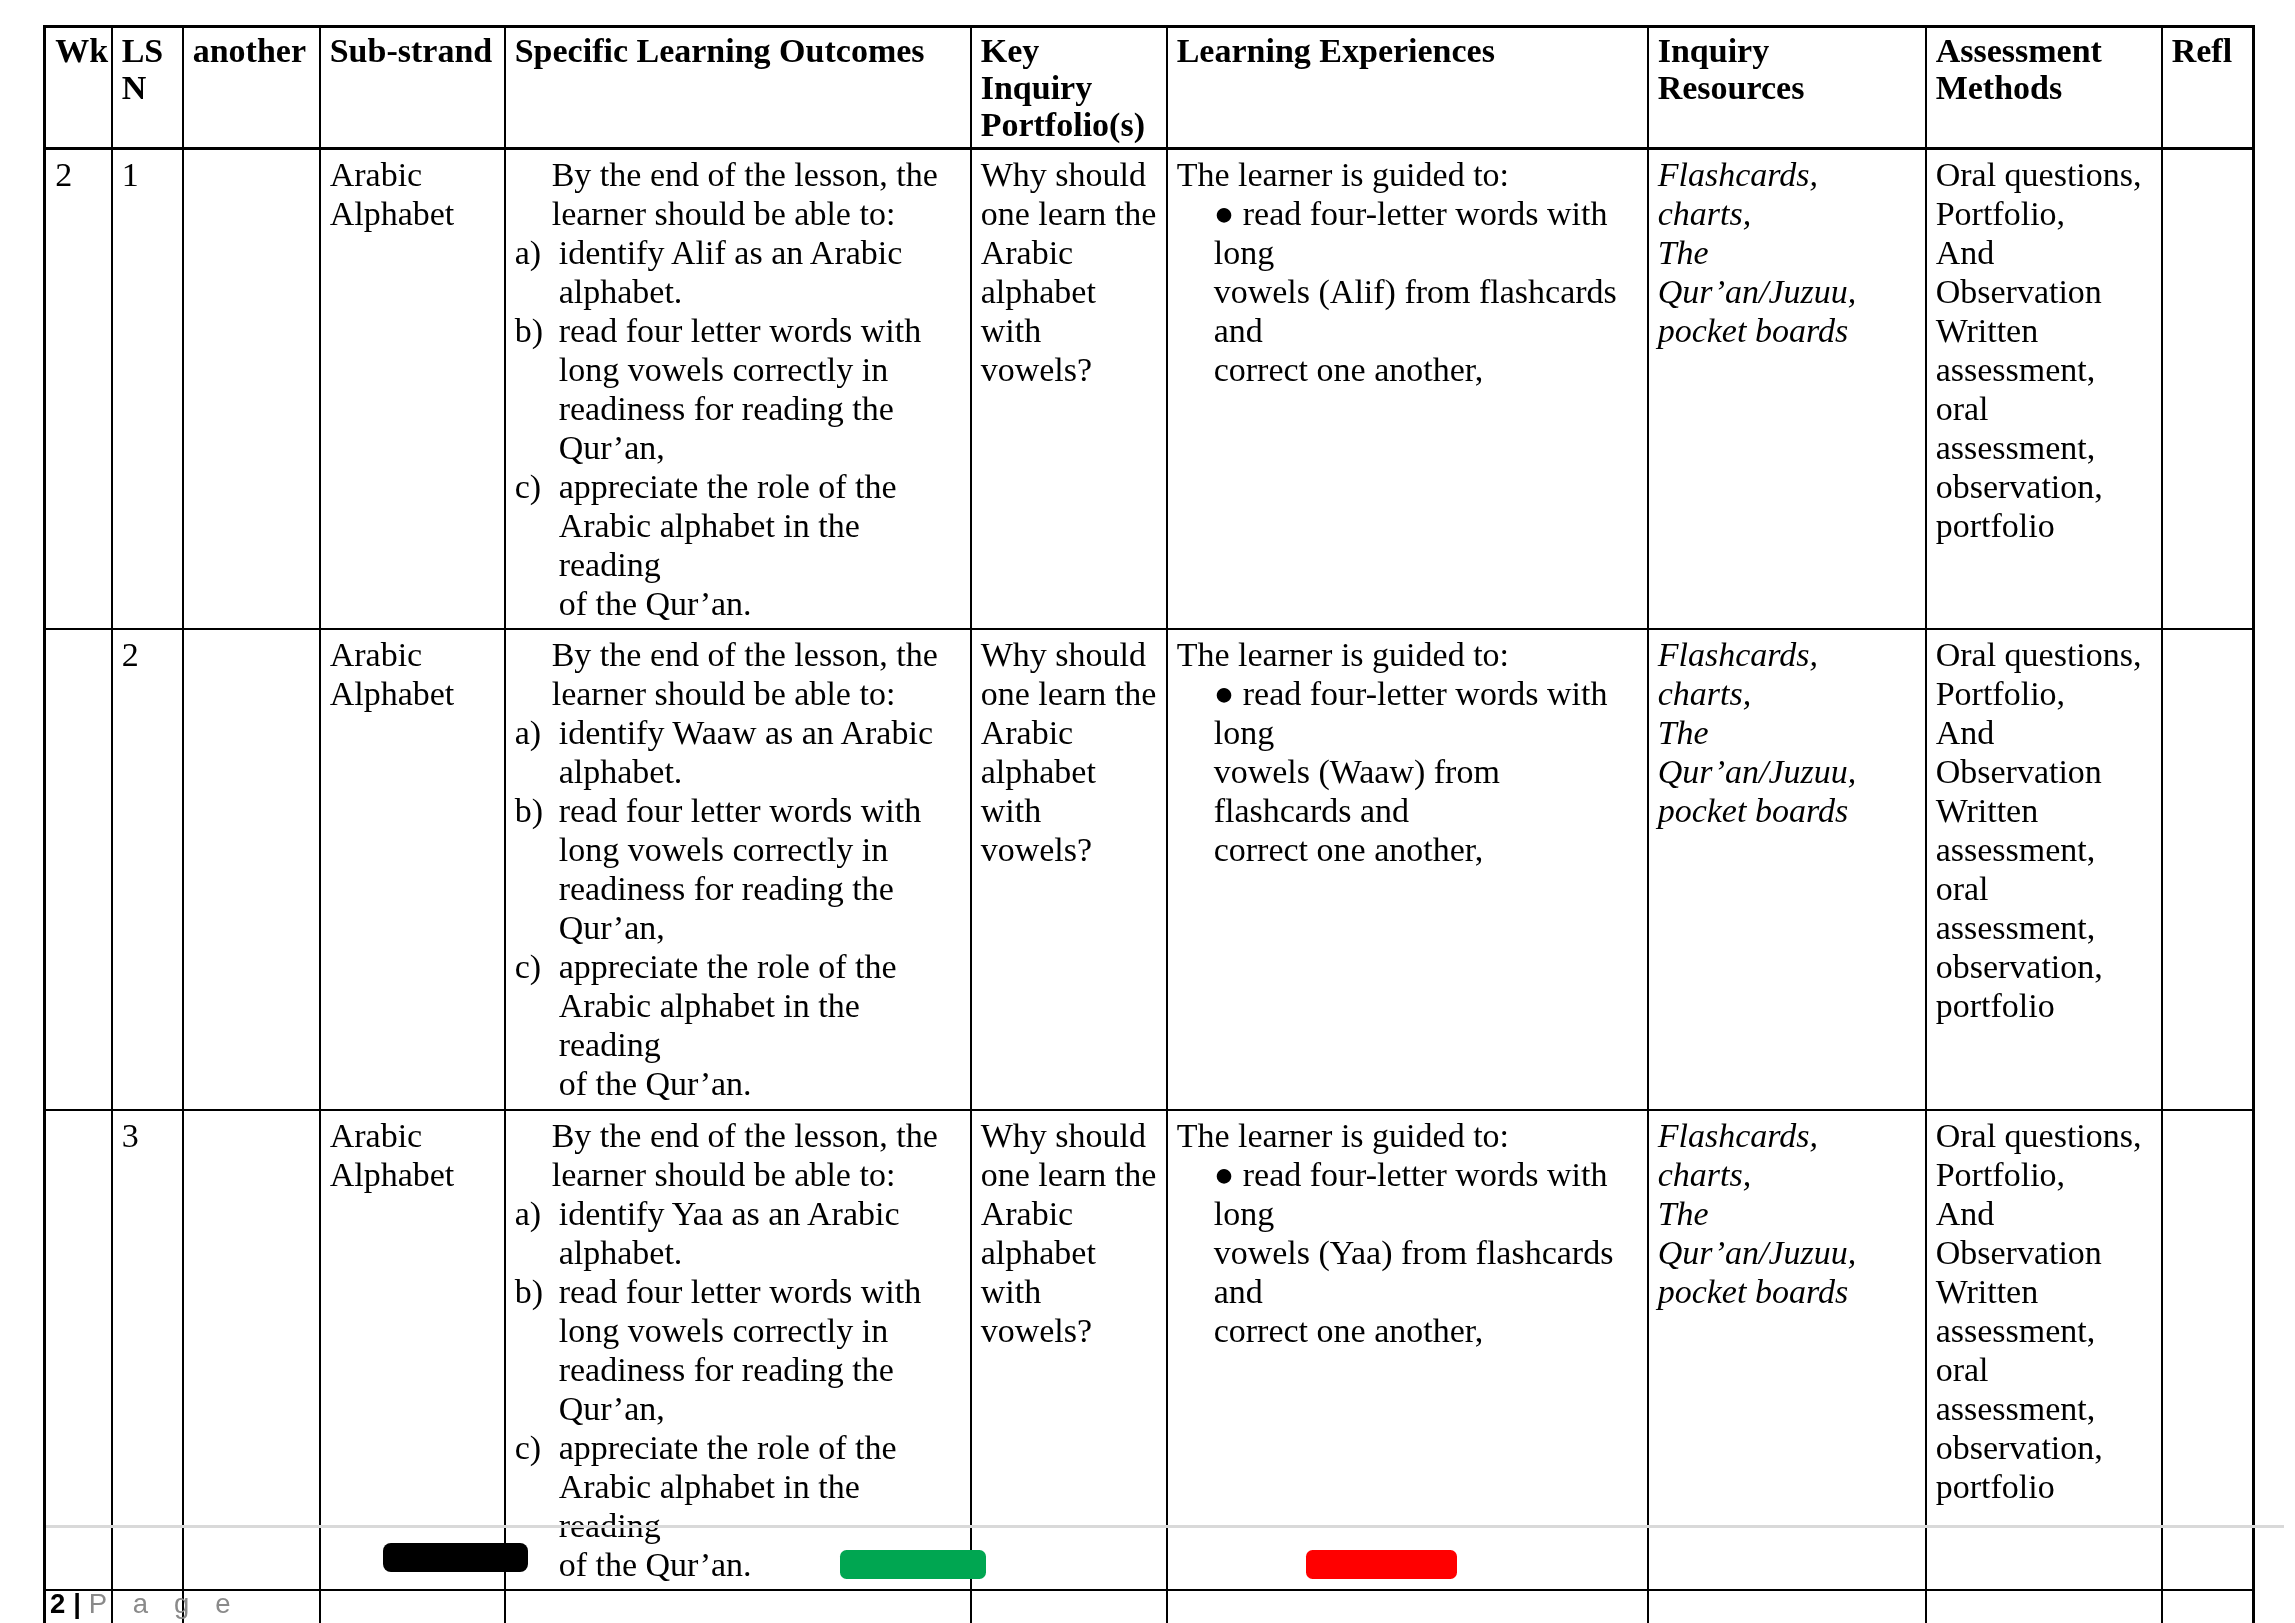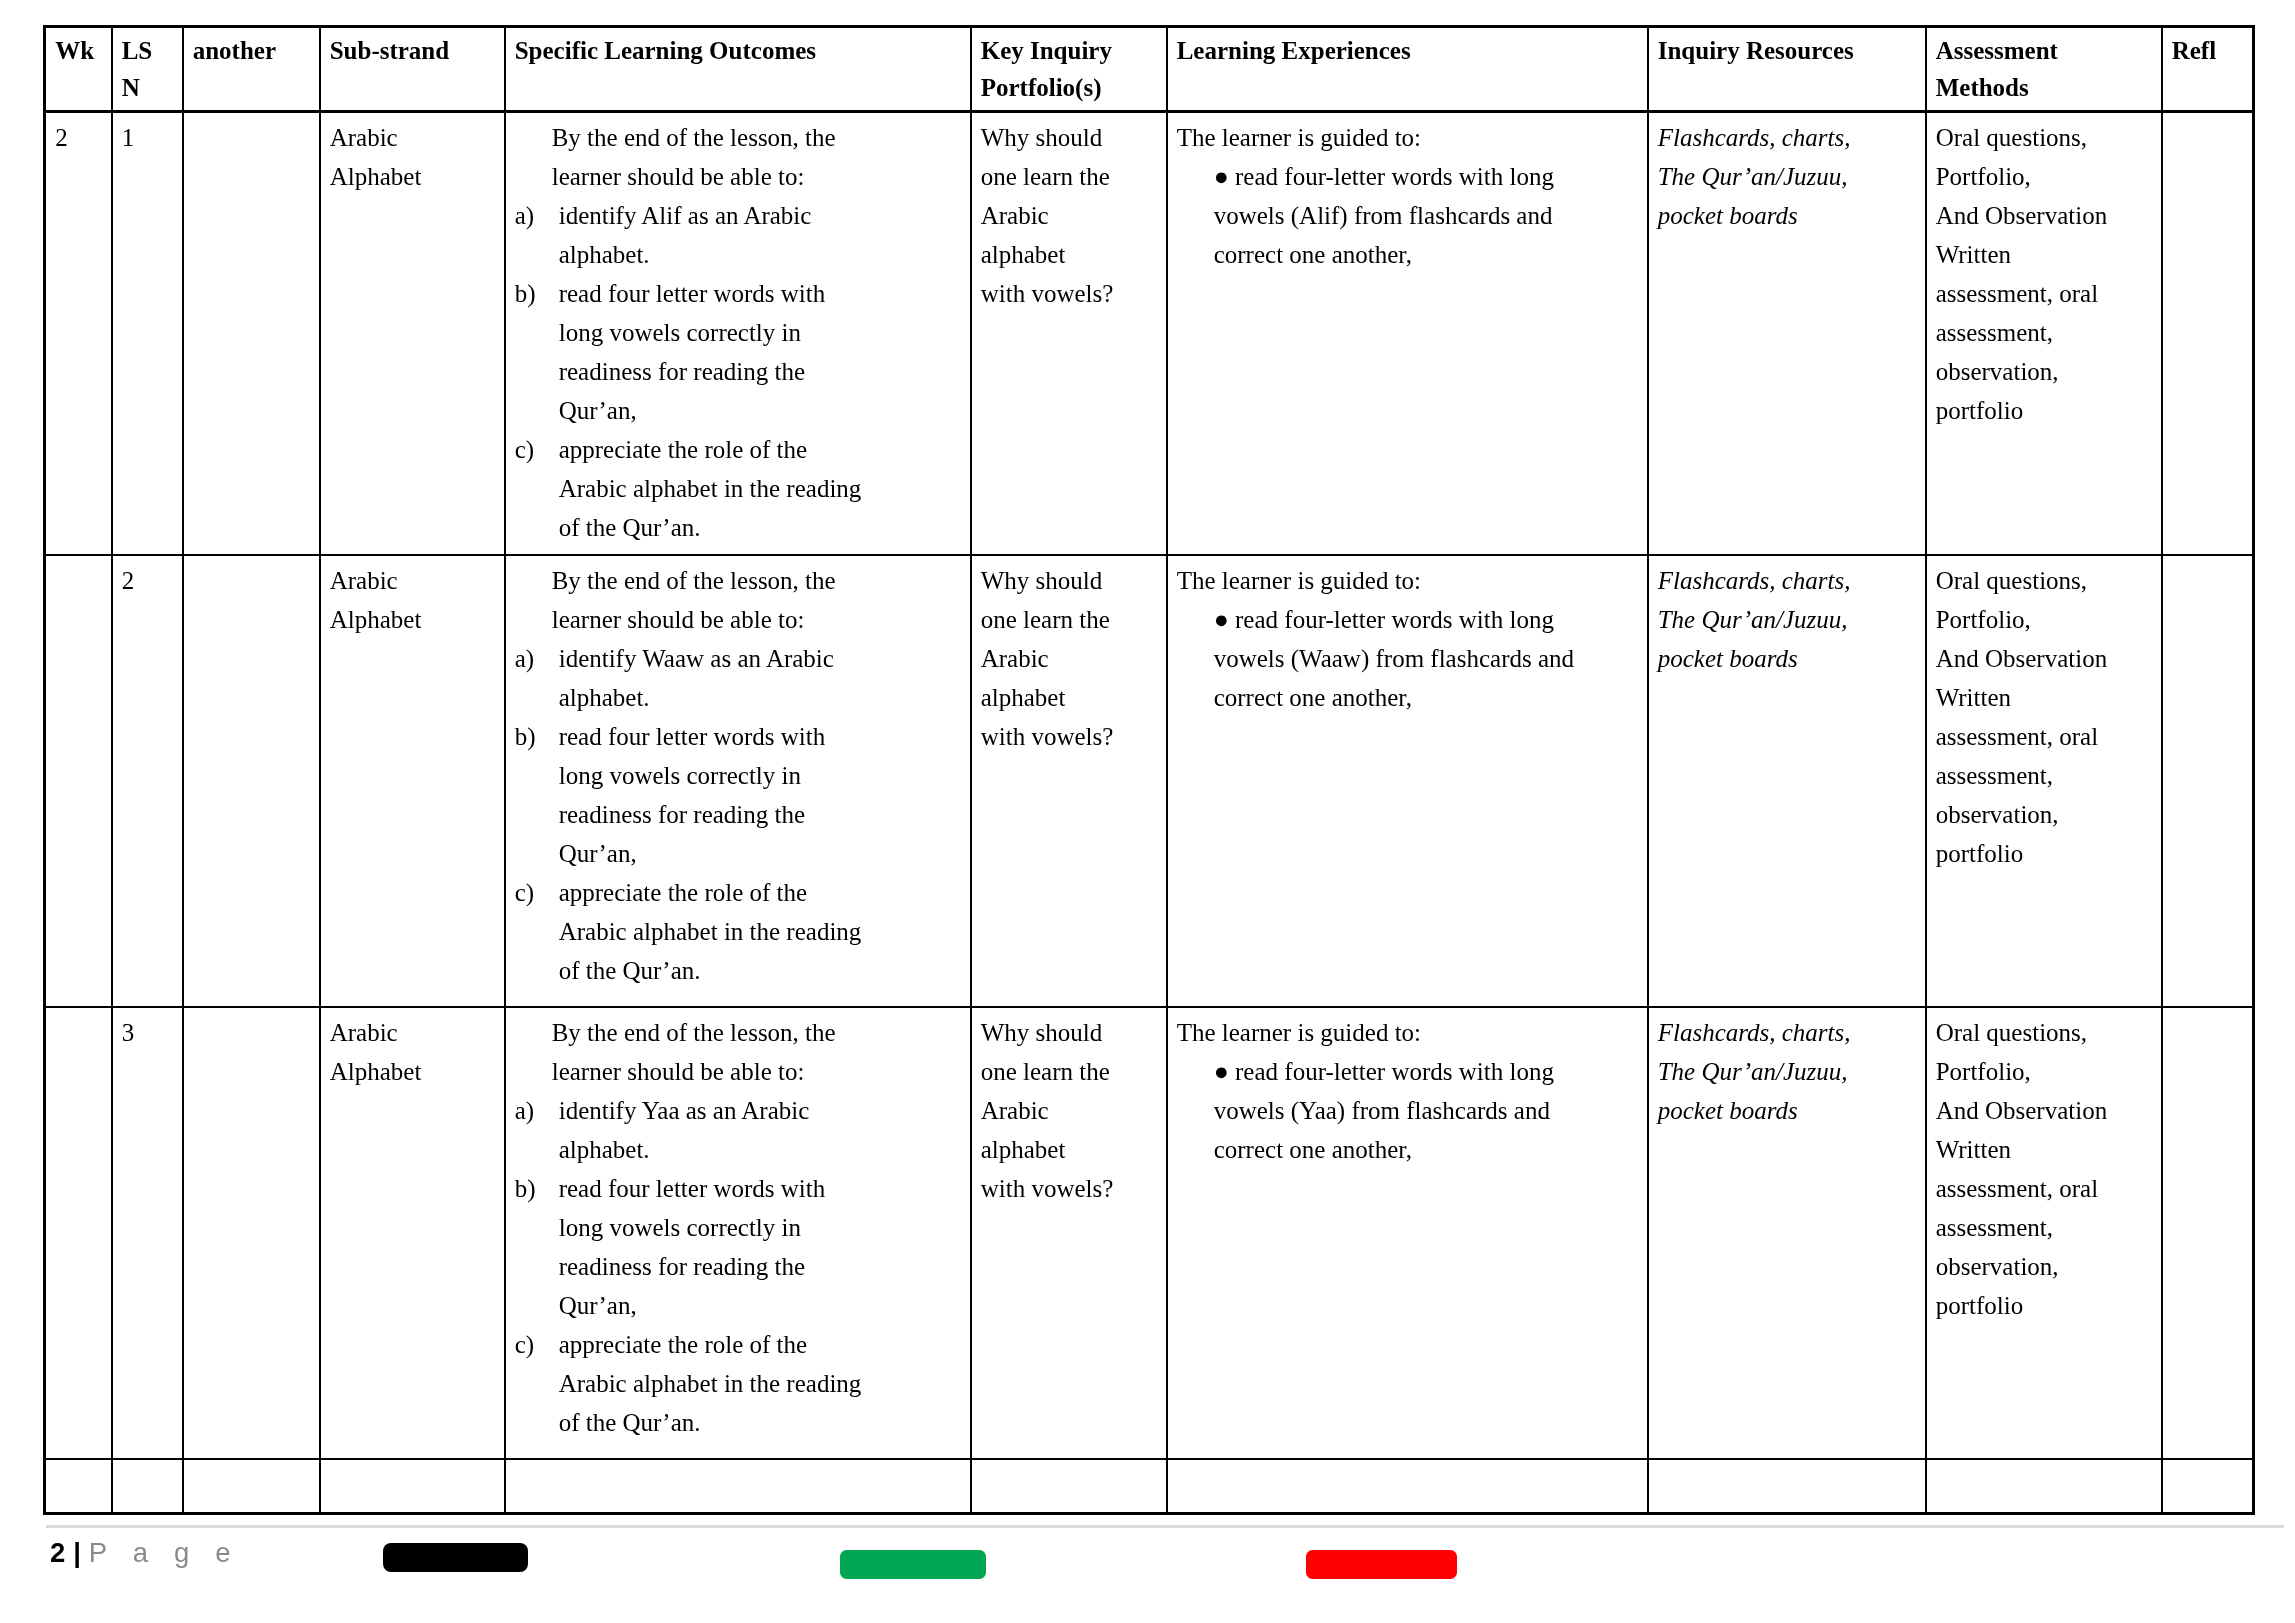--- a/index.html
+++ b/index.html
@@ -16,21 +16,21 @@
     position:absolute; left:43px; top:25px;
     width:2210px;
     border-collapse:collapse;
     table-layout:fixed;
     border:3.9px solid #000;
   }
   th, td {
     border:2px solid #000;
     vertical-align:top;
     text-align:left;
-    font-size:25px;
+    font-size:34px;
     overflow:hidden;
   }
   th {
     font-weight:bold;
     padding:3.9px 9.2px;
     line-height:37px;
     white-space:pre-line;
   }
   td {
     padding:5.2px 9.2px;
@@ -43,21 +43,21 @@
   ol.outcomes { list-style:none; margin:0; padding:0; }
   ol.outcomes li { display:flex; }
   ol.outcomes .marker { flex:0 0 44px; }
   ol.outcomes .otext { flex:1; white-space:pre-line; }
 
   .footer-rule {
     position:absolute; left:46px; top:1525px; width:2238px; height:2.6px;
     background:#d9d9d9;
   }
   .page-footer {
-    position:absolute; left:50px; top:1536px;
+    position:absolute; left:50px; top:1587px;
     font-family:"Liberation Sans", sans-serif;
     font-size:27.5px; line-height:33px;
   }
   .page-num  { font-weight:bold; color:#000; }
   .page-sep  { color:#000; margin:0 7.9px; font-weight:bold; }
   .page-word { color:#8a8a8a; letter-spacing:9.2px; }
 
   .bar { position:absolute; height:29.4px; }
   .bar-black { left:383px;  top:1543px; width:145px; border-radius:7.9px; }
   .bar-green { left:840px; top:1550px; width:146px; border-radius:6.5px; }

